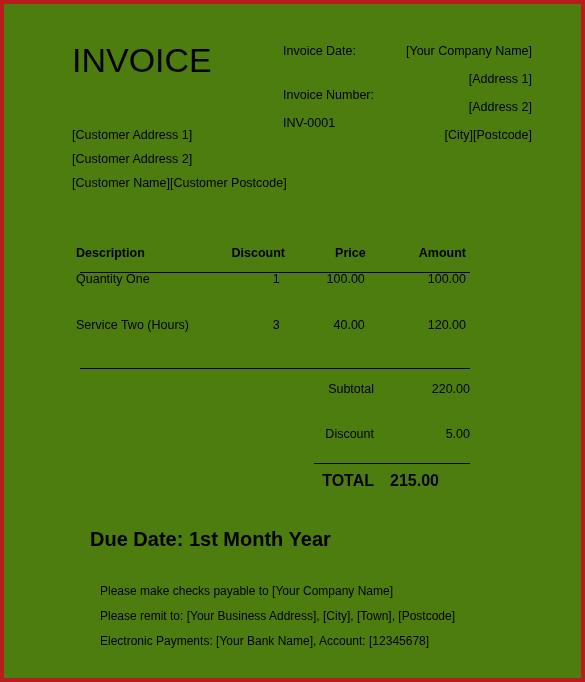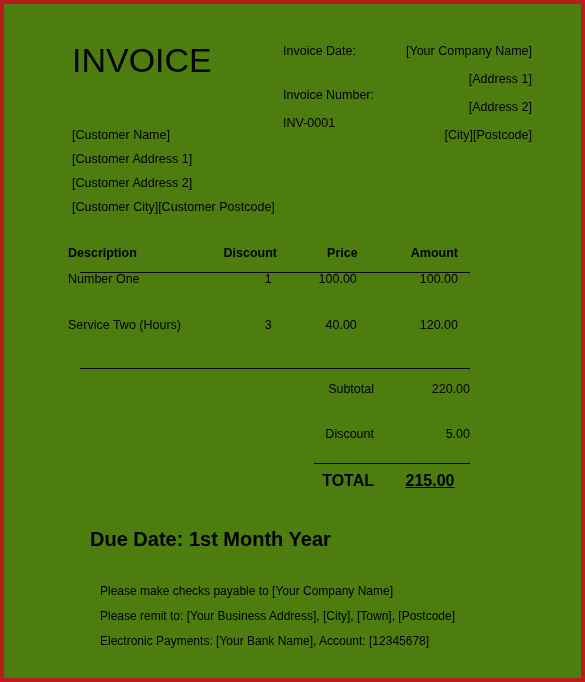--- a/index.html
+++ b/index.html
@@ -65,21 +65,21 @@
     left: 68px;
     top: 119px;
     font-size: 12.5px;
     line-height: 24px;
   }
   .customer-line { white-space: nowrap; }
 
   
   .table {
     position: absolute;
-    left: 64px;
+    left: 72px;
     top: 242px;
     width: 390px;
   }
   .row {
     position: relative;
     display: flex;
     align-items: baseline;
     font-size: 12.5px;
   }
   .row.head {
@@ -121,21 +121,21 @@
     position: absolute;
     left: 286px;
     top: 468px;
     width: 180px;
     display: flex;
     align-items: baseline;
     font-size: 16px;
     font-weight: bold;
   }
   .total-row .t-label { width: 100px; text-align: right; padding-right: 16px; box-sizing: border-box; }
-  .total-row .t-value { width: 80px; text-align: center; text-decoration: underline; }
+  .total-row .t-value { width: 80px; text-align: left; }
 
   
   .due-date {
     position: absolute;
     left: 86px;
     top: 524px;
     font-size: 20px;
     font-weight: bold;
     white-space: nowrap;
   }
@@ -164,36 +164,35 @@
     </div>
 
     <div class="company-col">
       <div class="company-line">[Your Company Name]</div>
       <div class="company-line">[Address 1]</div>
       <div class="company-line">[Address 2]</div>
       <div class="company-line">[City][Postcode]</div>
     </div>
 
     <div class="customer-col">
-      <div class="customer-line">[Customer Name]</div>
       <div class="customer-line">[Customer Address  1]</div>
       <div class="customer-line">[Customer Address 2]</div>
-      <div class="customer-line">[Customer City][Customer Postcode]</div>
+      <div class="customer-line">[Customer Name][Customer Postcode]</div>
     </div>
 
     <div class="table">
       <div class="row head">
         <div class="c-desc">Description</div>
         <div class="c-qty">Discount</div>
         <div class="c-price">Price</div>
         <div class="c-amt">Amount</div>
       </div>
 
       <div class="row item">
-        <div class="c-desc">Number One</div>
+        <div class="c-desc">Quantity One</div>
         <div class="c-qty">1</div>
         <div class="c-price">100.00</div>
         <div class="c-amt">100.00</div>
       </div>
 
       <div class="row item">
         <div class="c-desc">Service Two (Hours)</div>
         <div class="c-qty">3</div>
         <div class="c-price">40.00</div>
         <div class="c-amt">120.00</div>

